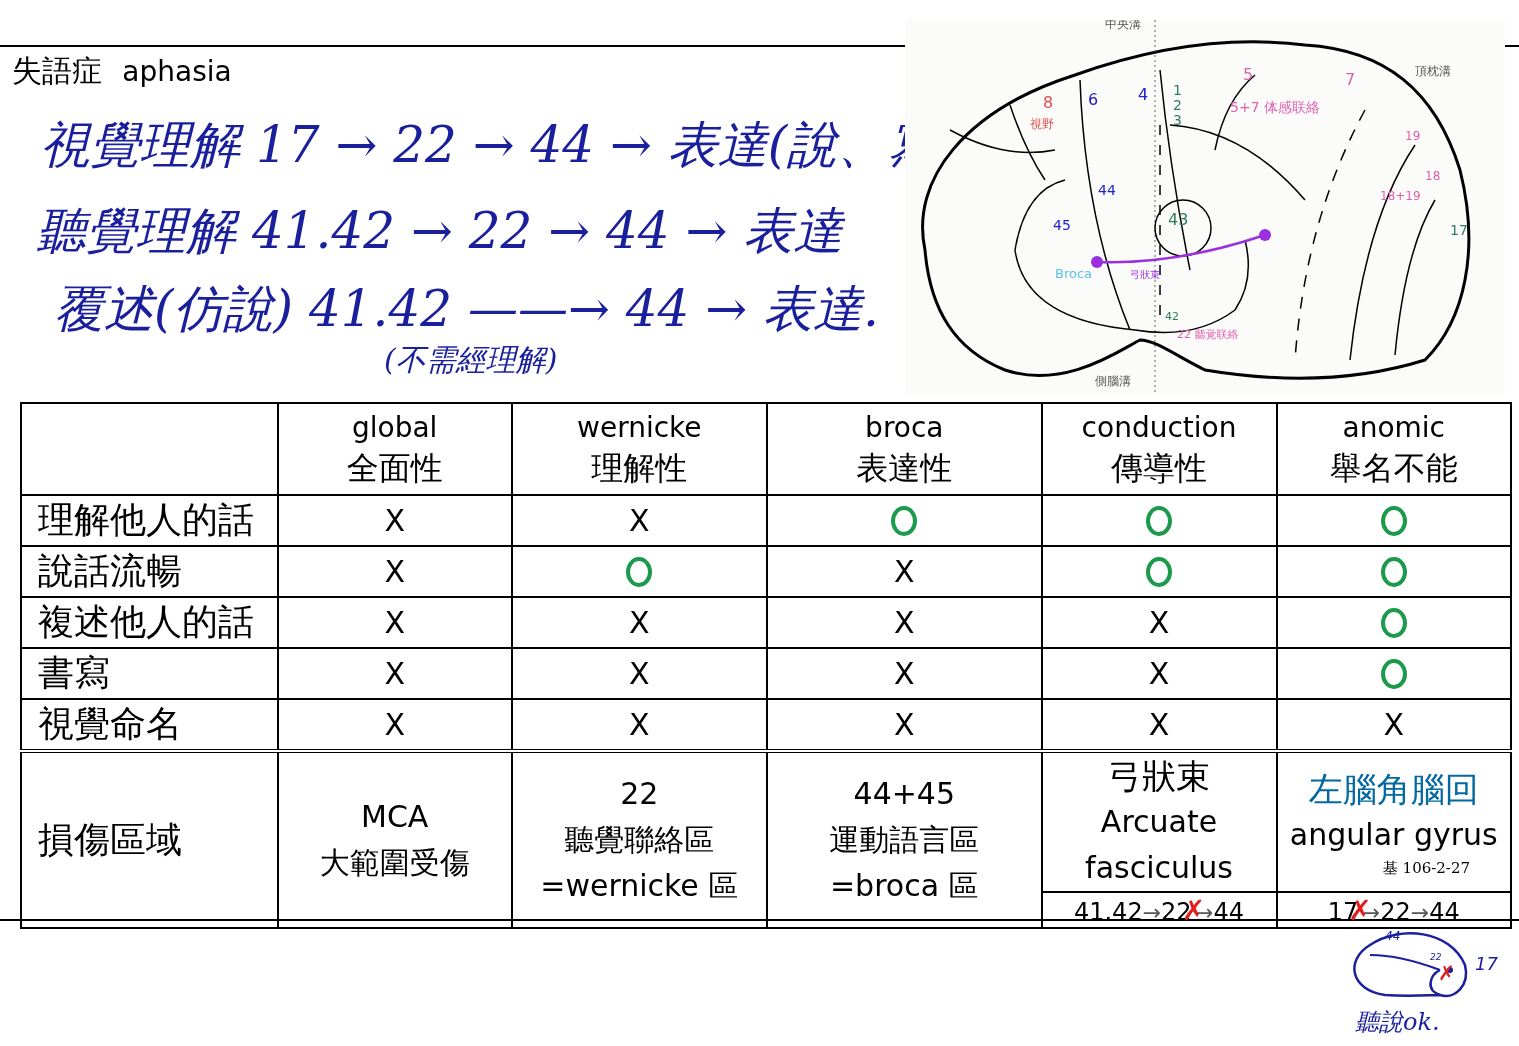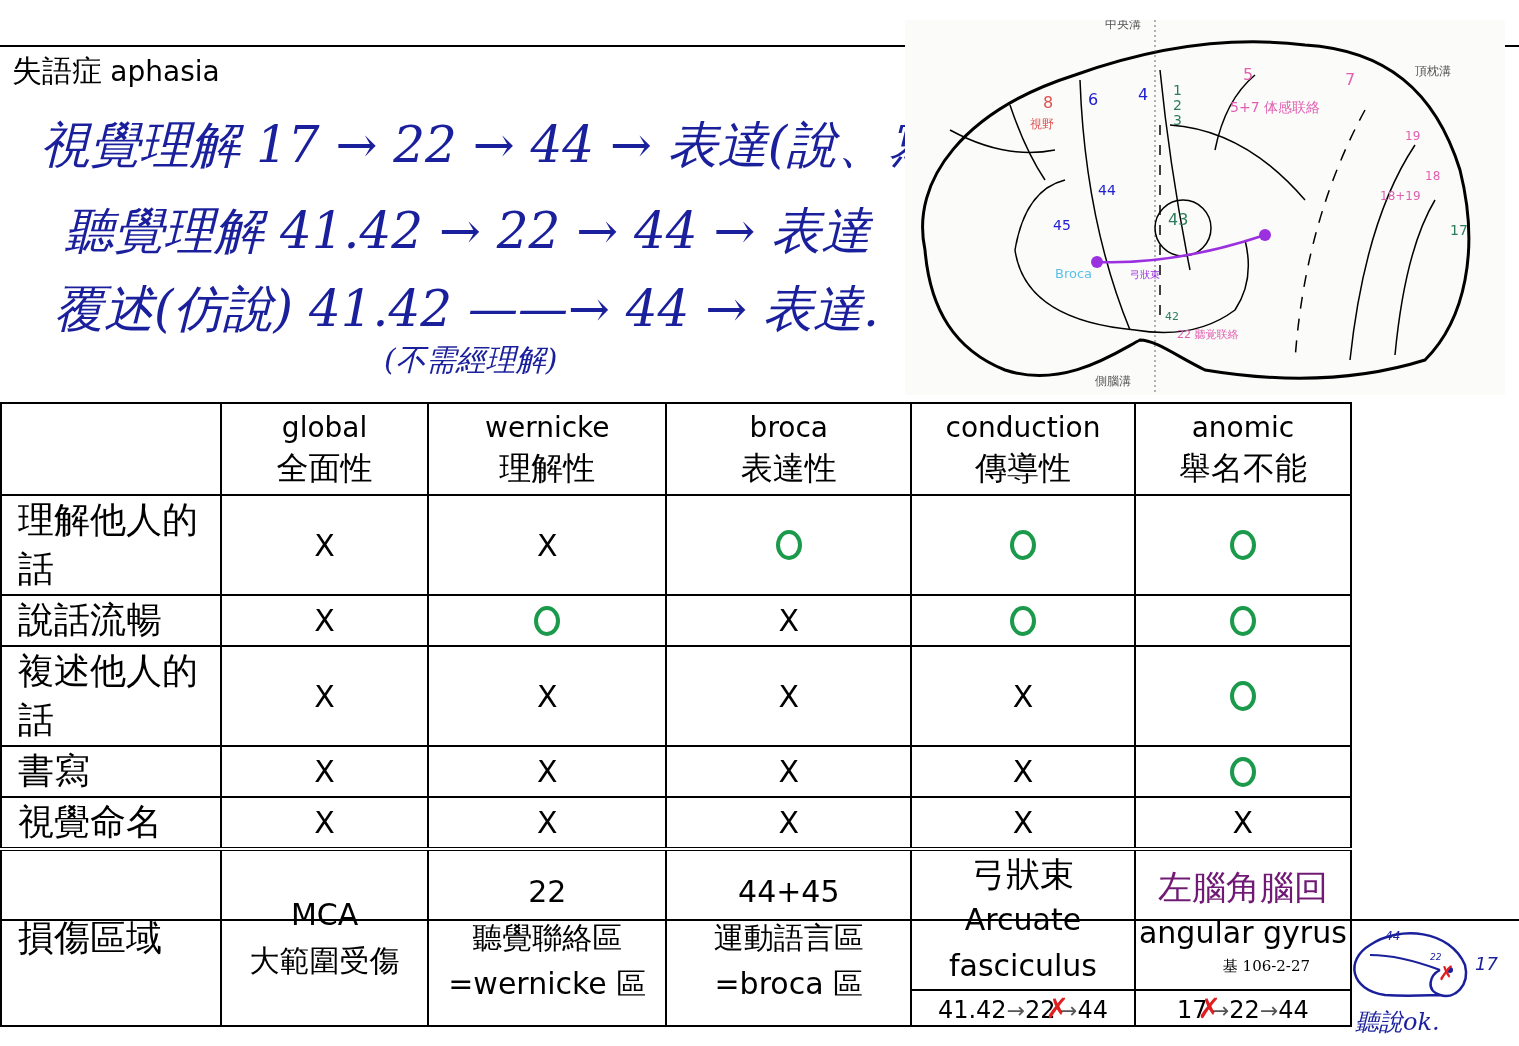--- a/index.html
+++ b/index.html
@@ -1,36 +1,36 @@
 <!DOCTYPE html>
 <html><head>
 <meta charset="utf-8">
 <style>
   html, body { margin:0; padding:0; background:#ffffff; }
   body { width:1519px; height:1046px; position:relative; overflow:hidden;
          font-family:"Liberation Sans","DejaVu Sans",sans-serif; color:#000; }
   .hline { position:absolute; height:2px; background:#000; }
   .title { position:absolute; left:12px; top:52px; font-size:30px; line-height:38px; }
-  .title .en { font-family:"DejaVu Sans",sans-serif; font-size:28px; }
+  .title .en { font-family:"DejaVu Sans",sans-serif; font-size:28px;margin-left:12px; }
   .hand { position:absolute; font-family:"DejaVu Serif",serif; color:#1a1f9c; font-style:italic; white-space:nowrap; }
   .hand.l1 { left:40px; top:112px; font-size:50px; }
-  .hand.l2 { left:36px; top:198px; font-size:50px;margin-left:28px; }
+  .hand.l2 { left:36px; top:198px; font-size:50px; }
   .hand.l3 { left:54px; top:276px; font-size:50px; }
   .hand.note { left:384px; top:340px; font-size:30px; }
   .brain { position:absolute; left:905px; top:20px; width:600px; height:375px; background:#fbfbfa; }
-  table.grid { position:absolute; left:0; top:402px; border-collapse:collapse; width:1352px; }
+  table.grid { position:absolute; left:20px; top:402px; border-collapse:collapse; width:1492px; }
   table.grid td { border:2px solid #000; text-align:center; vertical-align:middle; padding:0;
                   font-family:"DejaVu Sans",sans-serif; }
   table.grid td.rowlabel { text-align:left; padding-left:16px; font-size:36px; font-family:"DejaVu Sans",sans-serif; }
   .hdr .en { font-size:28px; display:block; line-height:38px; }
   .hdr .zh { font-size:32px; display:block; line-height:42px; }
   .mark-x { font-size:30px; }
   .mark-o { display:inline-block; width:26px; height:30px; border:4px solid #1a9a4a; border-radius:50%; box-sizing:border-box; vertical-align:middle; }
   .lesion { font-size:30px; line-height:46px; }
-  .lesion .red { color:#701a75; font-size:34px; }
+  .lesion .red { color:#0369a1; font-size:34px; }
   .lesion .small { font-size:15px; display:block; text-align:right; padding-right:40px; font-family:"DejaVu Serif",serif; line-height:20px; }
   .path { font-size:24px; }
   .path .arr { color:#555; font-size:22px; }
   .path .cross { color:#e02020; font-size:28px; margin:0 -10px; position:relative; z-index:2; }
   .sketch { position:absolute; left:1340px; top:925px; width:170px; height:115px; }
 </style>
 </head>
 <body>
 
 <div class="hline" style="left:0;top:45px;width:905px;"></div>

